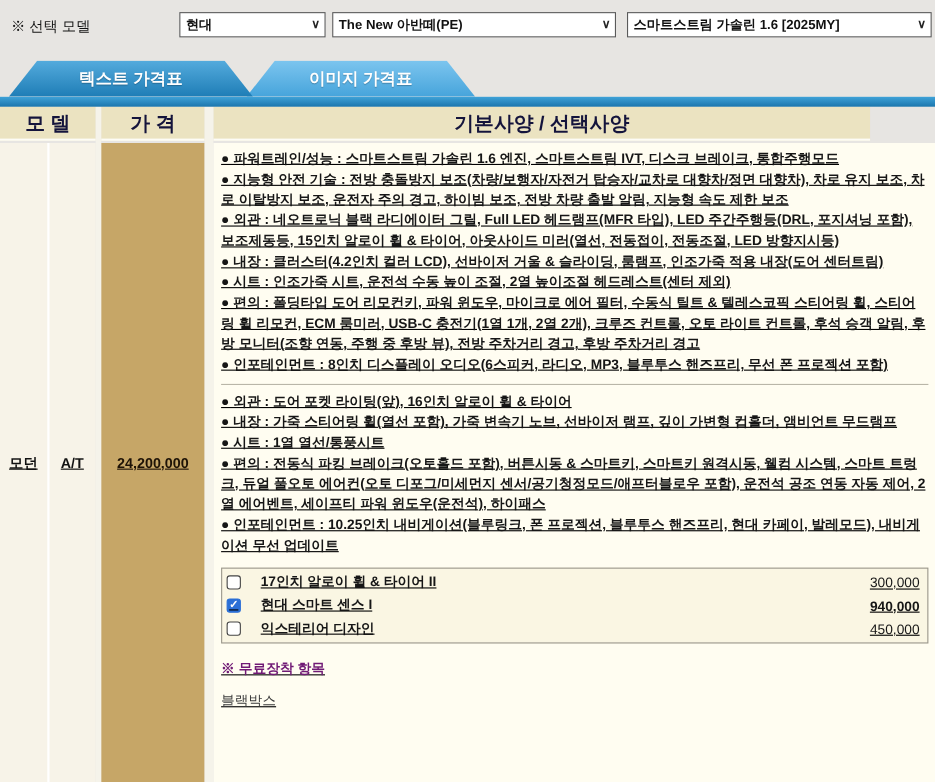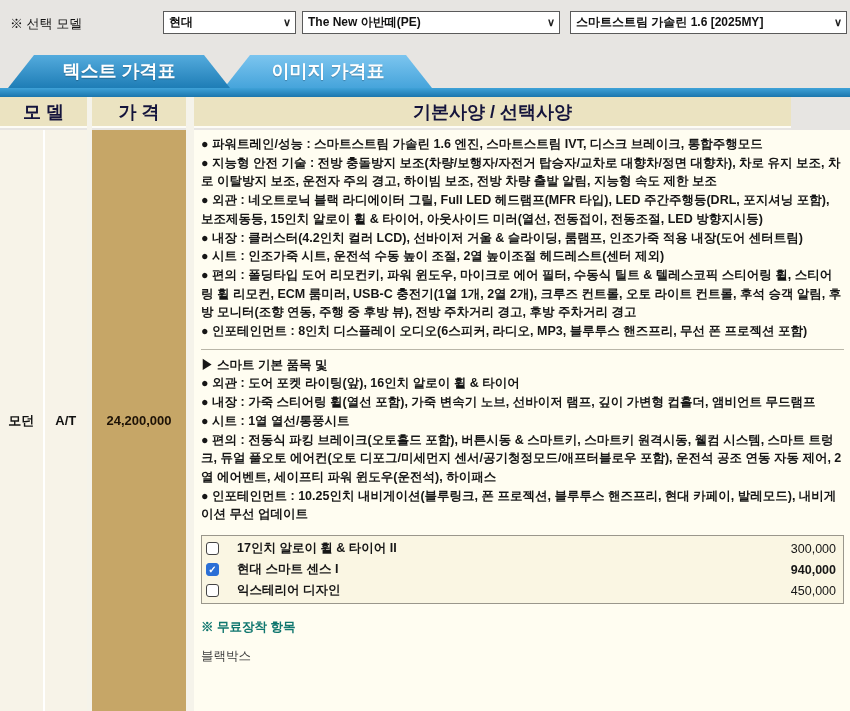--- a/index.html
+++ b/index.html
@@ -12,41 +12,41 @@
   .sel { position:absolute; top:11px; height:23px; background:#fff; border:1px solid #5a5a5a;
          font-size:12px; font-weight:bold; color:#111; line-height:21px; padding:0 20px 0 5px;
          cursor:pointer; white-space:nowrap; overflow:hidden; }
   .sel .chev { position:absolute; right:4px; top:0; font-size:11px; font-weight:bold; color:#222; }
   #sel-brand { left:163px; width:133px; }
   #sel-model { left:302px; width:258px; }
   #sel-trim  { left:570px; width:277px; }
 
   
   .tab { position:absolute; top:55px; height:33px; text-align:center; color:#fff;
-         font-size:18px; font-weight:bold; line-height:33px; cursor:pointer;
+         font-size:15px; font-weight:bold; line-height:33px; cursor:pointer;
          text-shadow:0 1px 1px rgba(0,0,0,.25);
          clip-path:polygon(26px 0, calc(100% - 26px) 0, 100% 100%, 0 100%); }
   .tab-active   { left:8px;  width:222px; background:linear-gradient(#54abdd,#1e7db6); z-index:3; }
   .tab-inactive { left:224px; width:208px; background:linear-gradient(#7cc5ef,#46a4db); z-index:2; }
   .tabbar { position:absolute; left:0; top:88px; width:850px; height:9px;
             background:linear-gradient(#3fa2d8,#1b76ad); z-index:4; }
 
   
   .col-gap { position:absolute; top:97px; height:614px; background:#f5f3ea; z-index:1; }
   #gap1 { left:87px; width:5px; }
   #gap2 { left:186px; width:8px; }
 
   .thead { position:absolute; top:97px; height:31px; background:#ebe3c1;
            font-size:18px; font-weight:bold; color:#14143c; text-align:center; line-height:31px;
            border-bottom:2px solid #fdfcf6; }
   #th-model { left:0; width:87px; }
   #th-price { left:92px; width:94px; }
   #th-spec  { left:194px; width:597px; }
 
-  .cell { position:absolute; top:130px; height:581px; }
+  .cell { position:absolute; top:130px; height:581px;text-decoration:underline; }
   #cell-model { left:0; width:87px; background:#f7f3e8; display:flex; }
   #cell-model .sub { flex:1; display:flex; align-items:center; justify-content:center;
                      font-size:13px; font-weight:bold; color:#111; }
   #cell-model .sub:first-child { border-right:2px solid #ffffff; }
   #cell-price { left:92px; width:94px; background:#c6a667; display:flex; align-items:center;
                 justify-content:center; font-size:13px; font-weight:bold; color:#1d1206; }
   #cell-spec  { left:194px; width:656px; background:#fffdf1; padding:5px 6px 0 7px; overflow:hidden; }
 
   .spec-line { font-size:12.5px; font-weight:bold; color:#161616; line-height:18.7px;
                word-break:break-all; }
@@ -57,21 +57,21 @@
   .option-row { display:flex; align-items:center; height:21px; padding:0 7px 0 4px;
                 font-size:12.5px; color:#161616; cursor:pointer; }
   .option-label { font-weight:bold; margin-left:18px; }
   .option-price { margin-left:auto; font-weight:normal; }
   .option-price.bold { font-weight:bold; }
   .checkbox { width:13px; height:13px; border:1.5px solid #444; border-radius:3px; background:#fff;
               display:inline-flex; align-items:center; justify-content:center; flex:0 0 13px; }
   .checkbox.checked { background:#2b6fd6; border-color:#2b6fd6; color:#fff; font-size:10px;
                       font-weight:bold; line-height:13px; }
 
-  .free-title { margin-top:15px; font-size:12.5px; font-weight:bold; color:#0f766e; }
+  .free-title { margin-top:15px; font-size:12.5px; font-weight:bold; color:#701a75; }
   .free-item  { margin-top:12px; font-size:12.5px; color:#3a3a3a; }
 </style>
 </head>
 <body>
 
 <div id="app">
 
   <div>
     <span class="sel-label">※ 선택 모델</span>
     <div class="sel" id="sel-brand">
@@ -115,21 +115,20 @@
         <div class="spec-line">● 파워트레인/성능 : 스마트스트림 가솔린 1.6 엔진, 스마트스트림 IVT, 디스크 브레이크, 통합주행모드</div>
         <div class="spec-line">● 지능형 안전 기술 : 전방 충돌방지 보조(차량/보행자/자전거 탑승자/교차로 대향차/정면 대향차), 차로 유지 보조, 차로 이탈방지 보조, 운전자 주의 경고, 하이빔 보조, 전방 차량 출발 알림, 지능형 속도 제한 보조</div>
         <div class="spec-line">● 외관 : 네오트로닉 블랙 라디에이터 그릴, Full LED 헤드램프(MFR 타입), LED 주간주행등(DRL, 포지셔닝 포함), 보조제동등, 15인치 알로이 휠 &amp; 타이어, 아웃사이드 미러(열선, 전동접이, 전동조절, LED 방향지시등)</div>
         <div class="spec-line">● 내장 : 클러스터(4.2인치 컬러 LCD), 선바이저 거울 &amp; 슬라이딩, 룸램프, 인조가죽 적용 내장(도어 센터트림)</div>
         <div class="spec-line">● 시트 : 인조가죽 시트, 운전석 수동 높이 조절, 2열 높이조절 헤드레스트(센터 제외)</div>
         <div class="spec-line">● 편의 : 폴딩타입 도어 리모컨키, 파워 윈도우, 마이크로 에어 필터, 수동식 틸트 &amp; 텔레스코픽 스티어링 휠, 스티어링 휠 리모컨, ECM 룸미러, USB-C 충전기(1열 1개, 2열 2개), 크루즈 컨트롤, 오토 라이트 컨트롤, 후석 승객 알림, 후방 모니터(조향 연동, 주행 중 후방 뷰), 전방 주차거리 경고, 후방 주차거리 경고</div>
         <div class="spec-line">● 인포테인먼트 : 8인치 디스플레이 오디오(6스피커, 라디오, MP3, 블루투스 핸즈프리, 무선 폰 프로젝션 포함)</div>
       </div>
     <div class="section-divider"></div>
     <div>
-        <div class="spec-line">▶ 스마트 기본 품목 및</div>
         <div class="spec-line">● 외관 : 도어 포켓 라이팅(앞), 16인치 알로이 휠 &amp; 타이어</div>
         <div class="spec-line">● 내장 : 가죽 스티어링 휠(열선 포함), 가죽 변속기 노브, 선바이저 램프, 깊이 가변형 컵홀더, 앰비언트 무드램프</div>
         <div class="spec-line">● 시트 : 1열 열선/통풍시트</div>
         <div class="spec-line">● 편의 : 전동식 파킹 브레이크(오토홀드 포함), 버튼시동 &amp; 스마트키, 스마트키 원격시동, 웰컴 시스템, 스마트 트렁크, 듀얼 풀오토 에어컨(오토 디포그/미세먼지 센서/공기청정모드/애프터블로우 포함), 운전석 공조 연동 자동 제어, 2열 에어벤트, 세이프티 파워 윈도우(운전석), 하이패스</div>
         <div class="spec-line">● 인포테인먼트 : 10.25인치 내비게이션(블루링크, 폰 프로젝션, 블루투스 핸즈프리, 현대 카페이, 발레모드), 내비게이션 무선 업데이트</div>
       </div>
     <div class="options-block" id="options-block">
         <div class="option-row">
           <span class="checkbox"></span>
           <span class="option-label">17인치 알로이 휠 &amp; 타이어 II</span>

